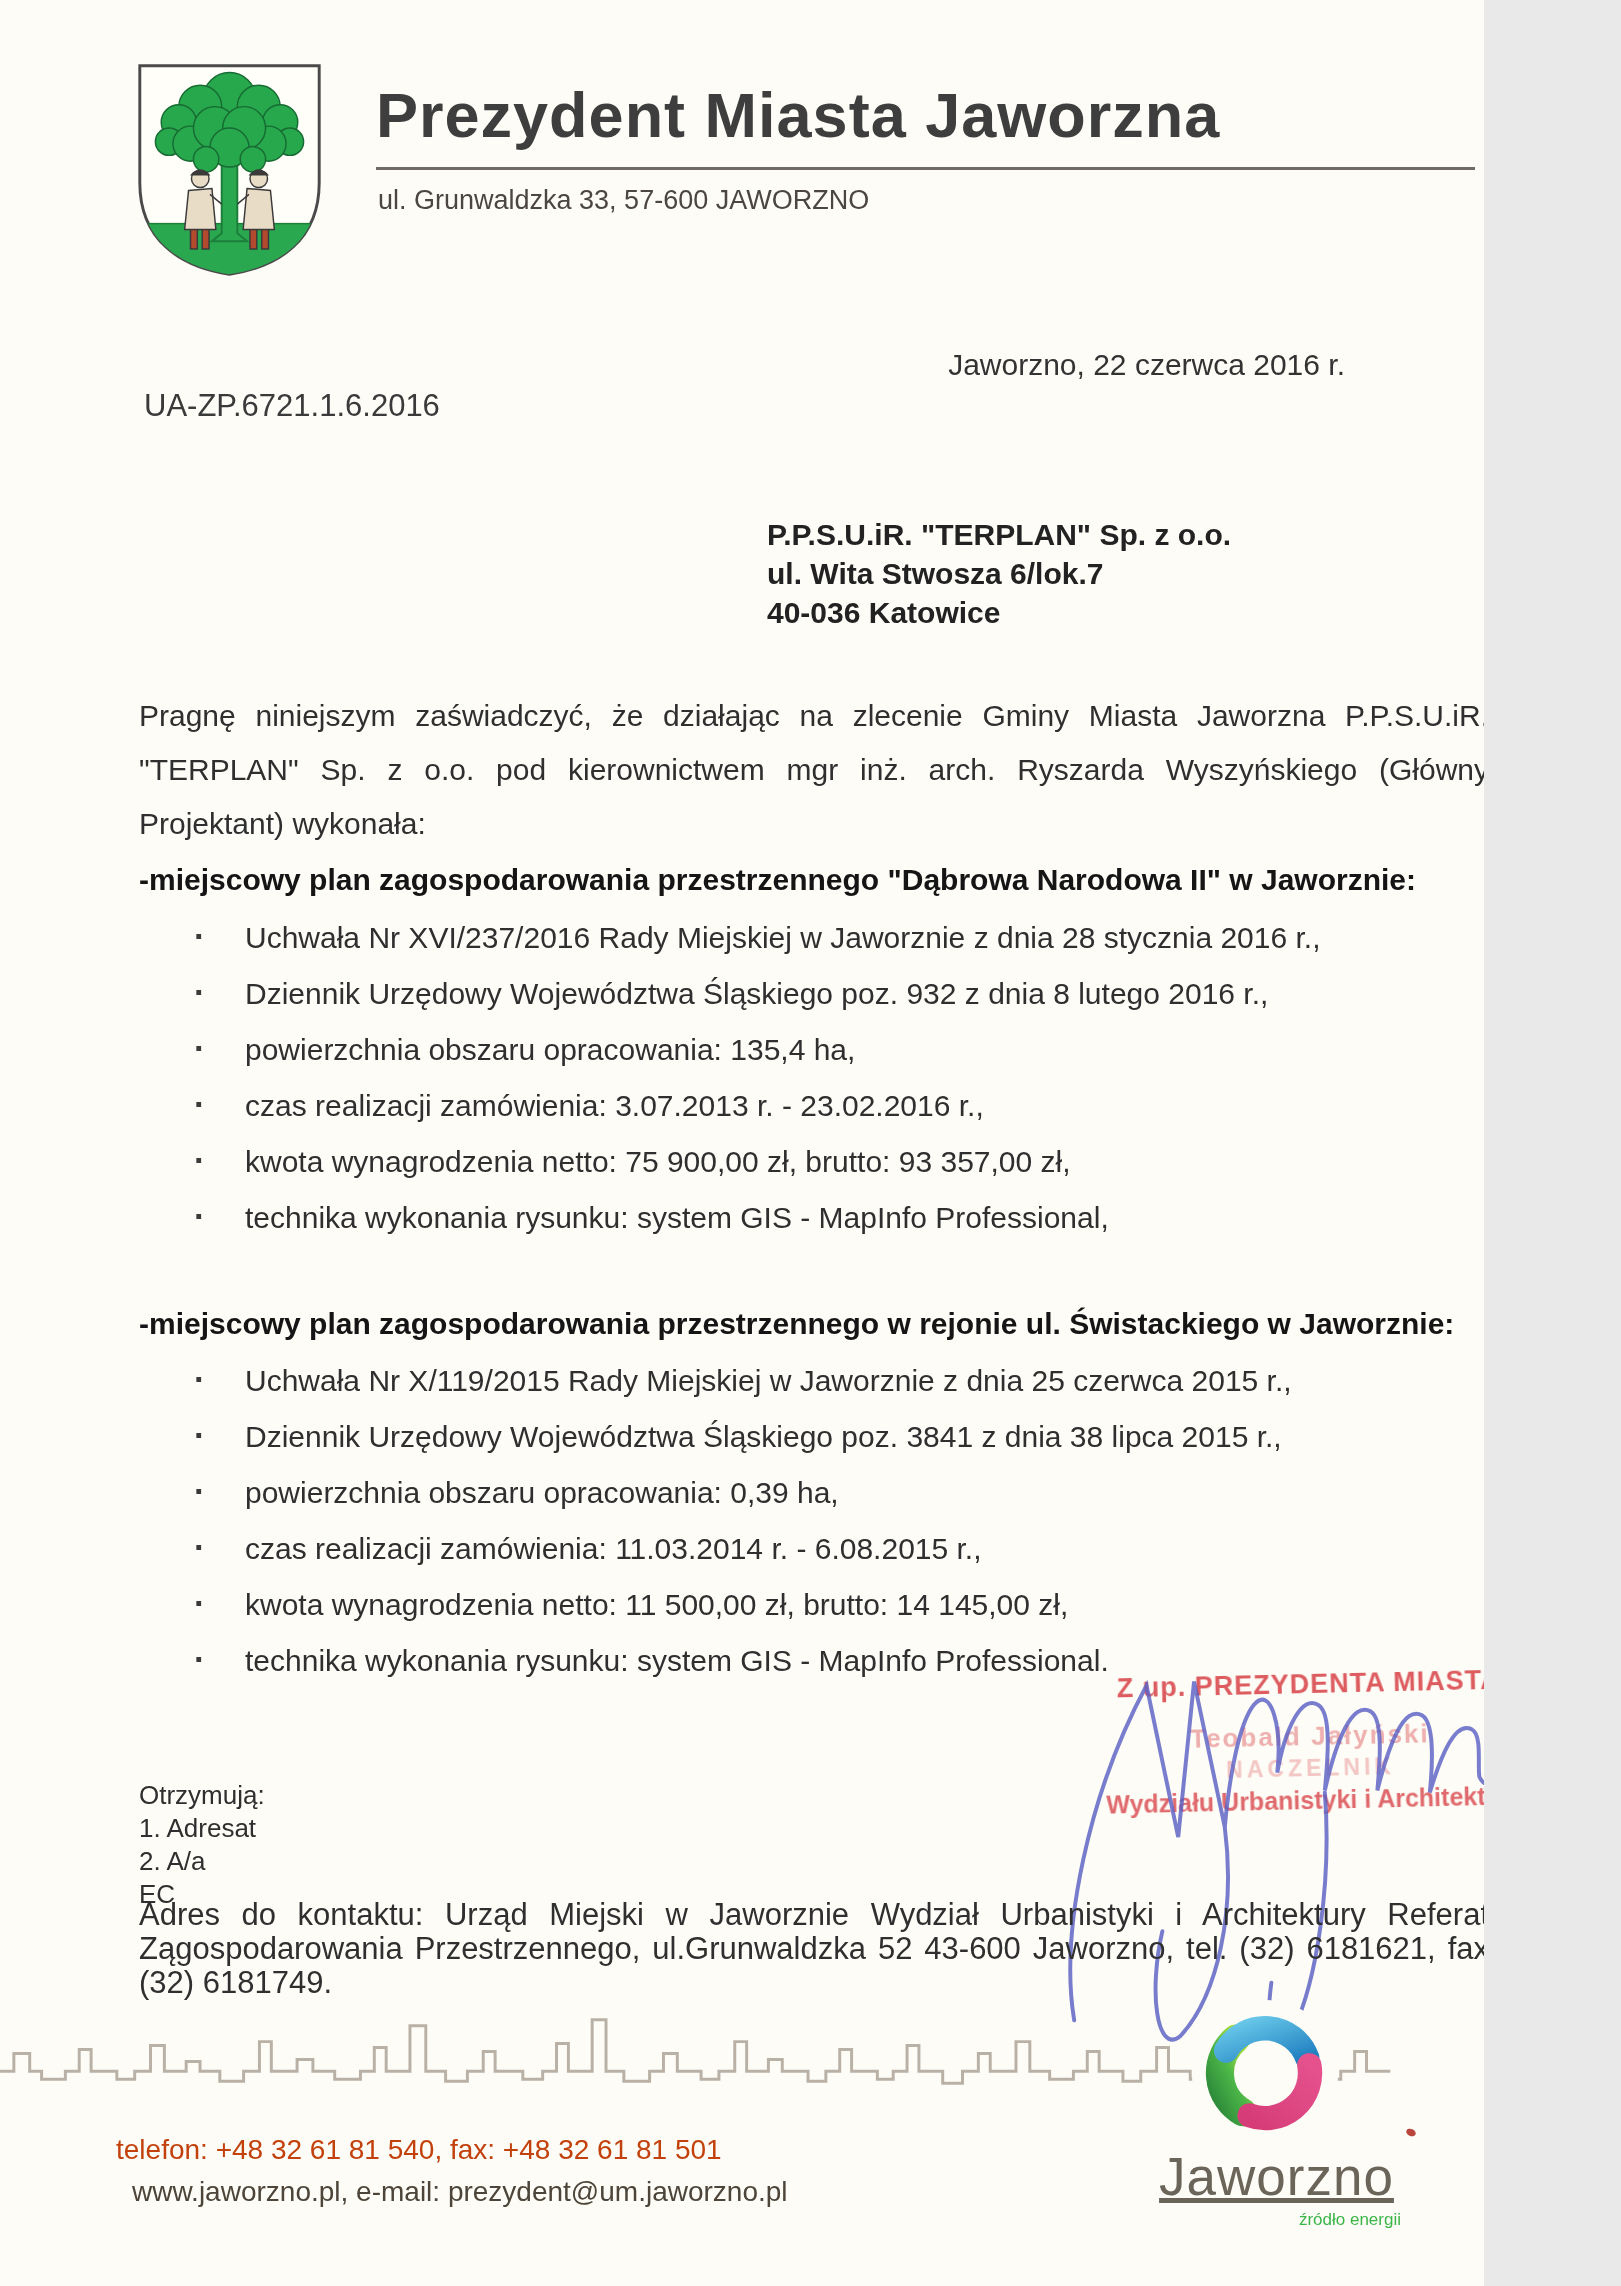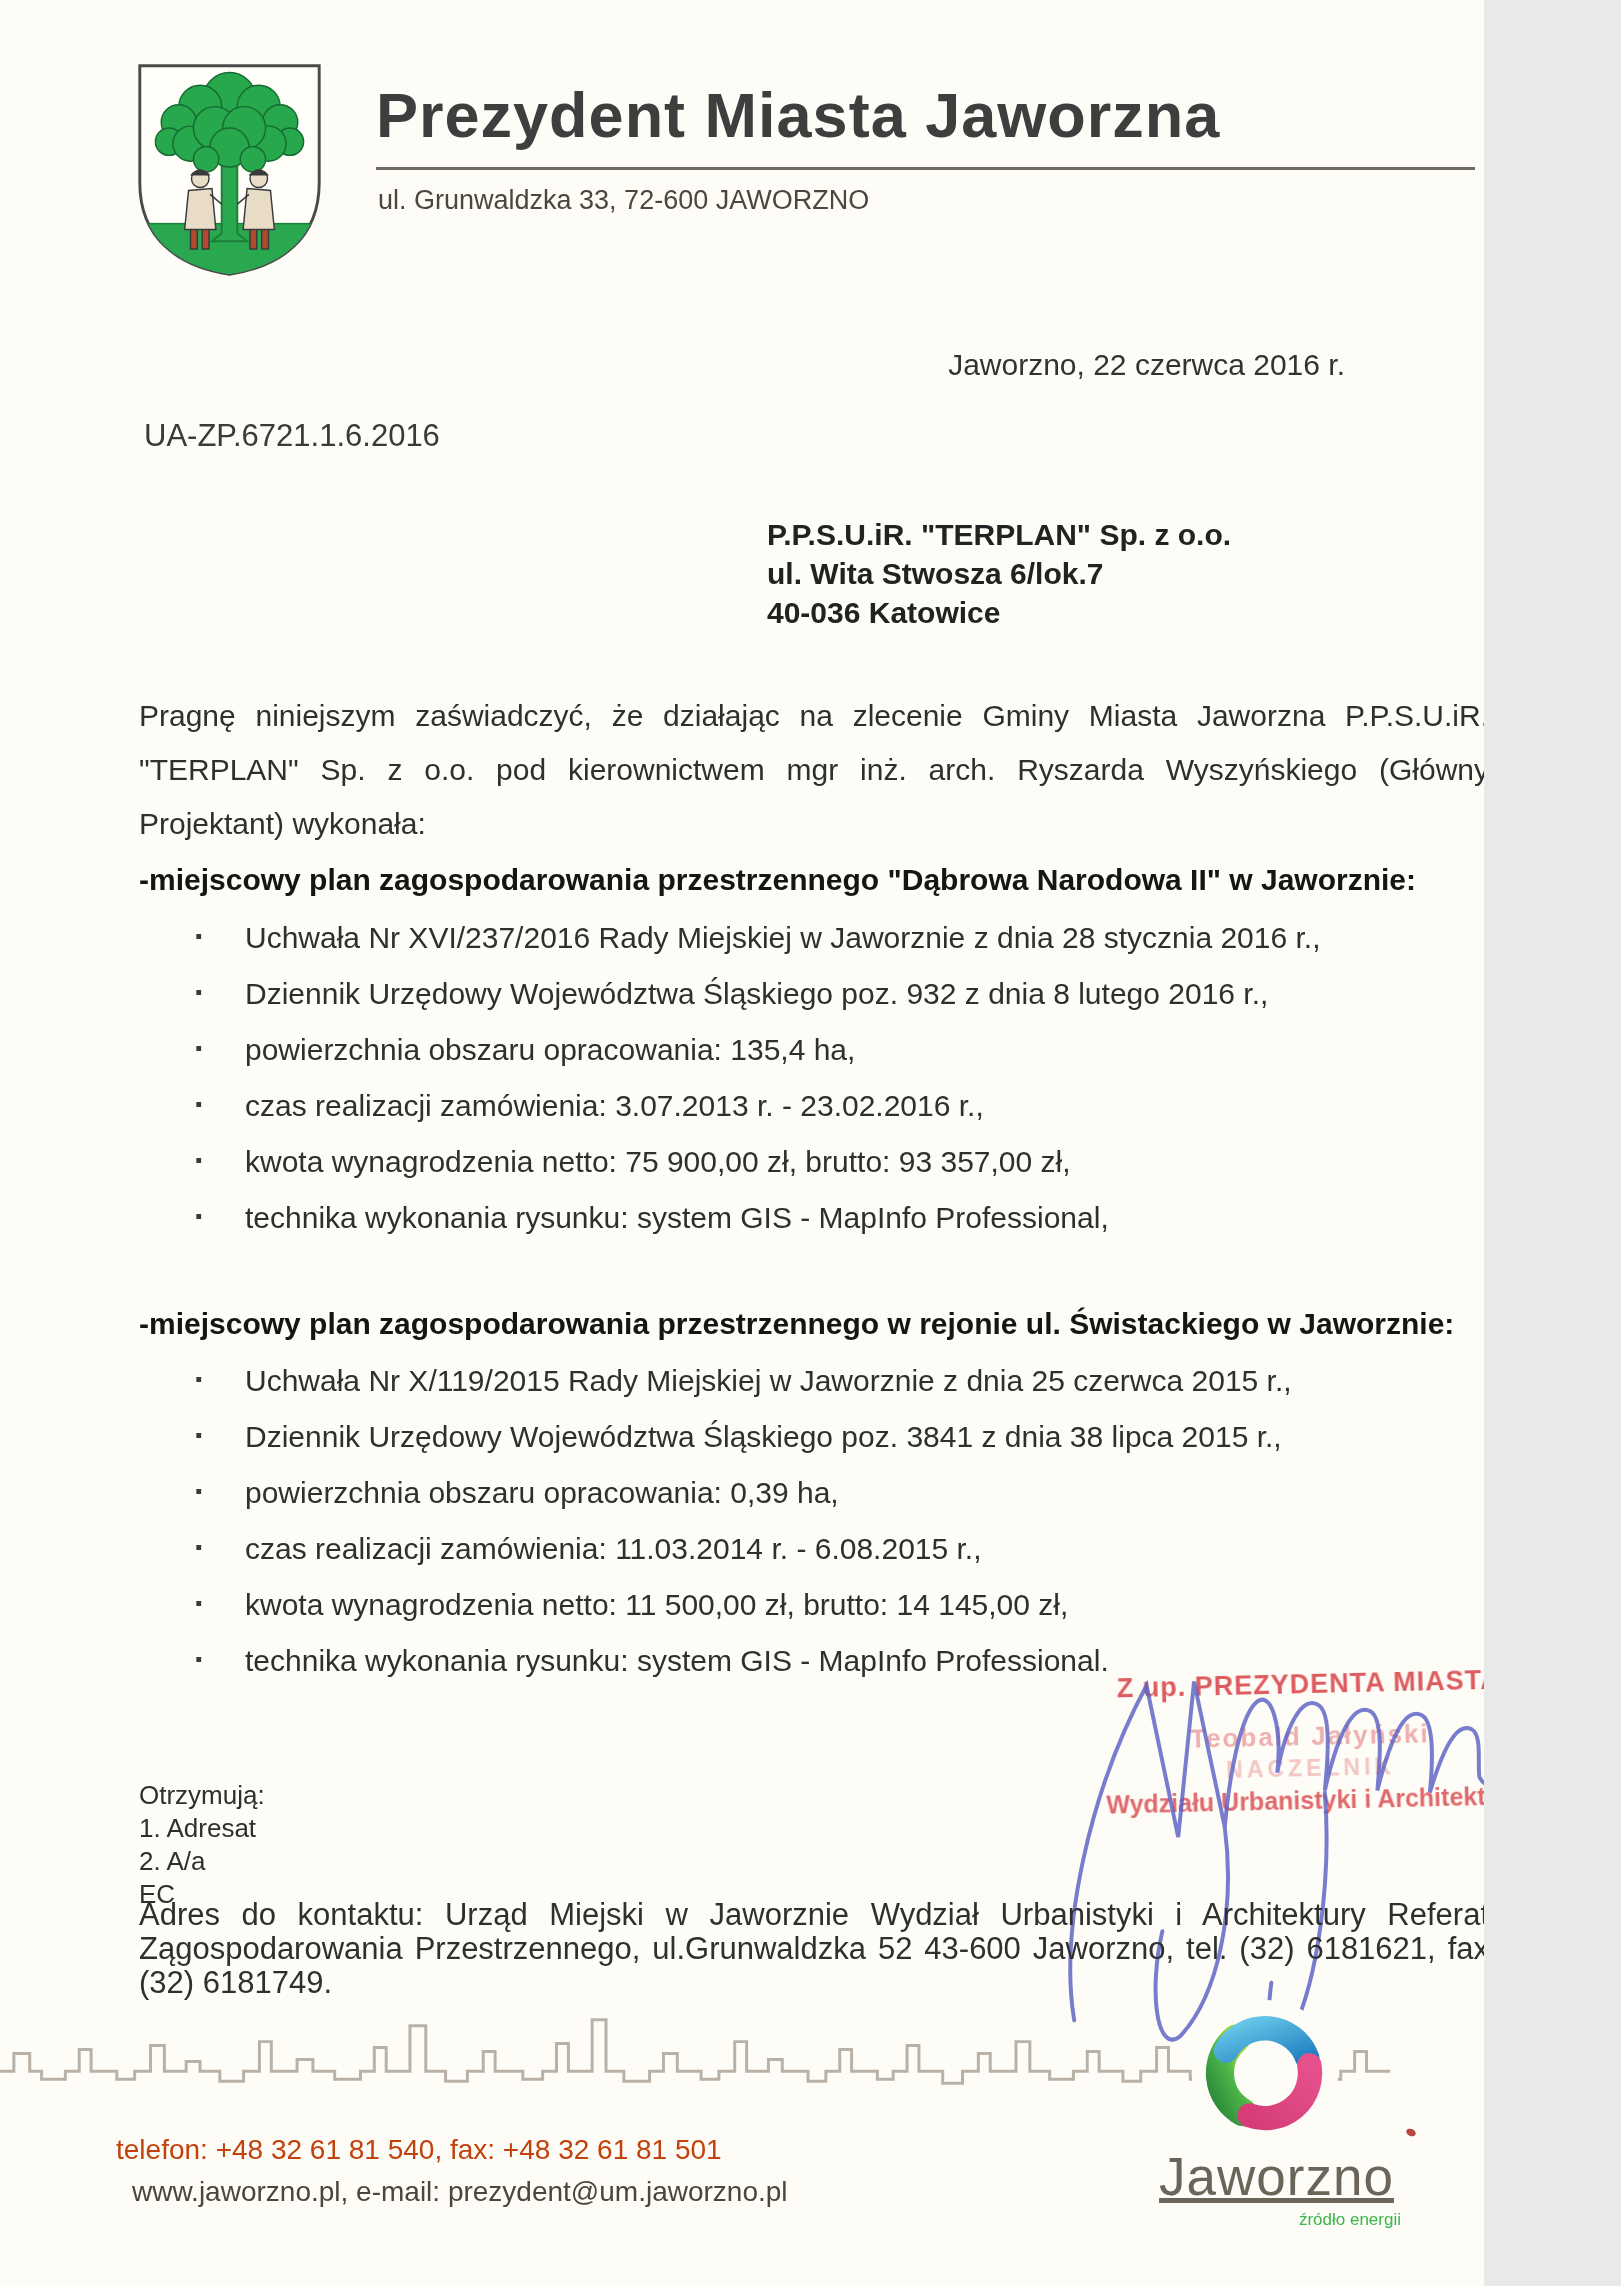--- a/index.html
+++ b/index.html
@@ -14,21 +14,21 @@
   .abs{position:absolute;}
 
   
   .coat{left:132px;top:57px;width:195px;height:226px;}
   .hdr-title{left:376px;top:79px;font-size:63px;font-weight:bold;color:#3e3e3e;letter-spacing:1px;white-space:nowrap;}
   .hdr-rule{left:376px;top:167px;width:1099px;height:3px;background:#6f6a64;}
   .hdr-addr{left:378px;top:185px;font-size:27px;color:#4b463f;white-space:nowrap;}
 
   
   .date-line{right:139px;top:348px;font-size:30px;color:#333;white-space:nowrap;}
-  .ref-no{left:144px;top:418px;font-size:31px;color:#3a3a3a;white-space:nowrap;}
+  .ref-no{left:144px;top:388px;font-size:31px;color:#3a3a3a;white-space:nowrap;}
 
   .addressee{left:767px;top:515px;font-size:30px;font-weight:bold;line-height:39px;color:#222;}
 
   .intro{left:139px;top:689px;width:1350px;font-size:30px;line-height:54px;text-align:justify;color:#2f2f2f;}
 
   .sec-heading{left:139px;top:0;font-size:30px;font-weight:bold;color:#151515;white-space:nowrap;}
   .sec1-h{top:863px;}
   .sec2-h{top:1307px;}
 
   ul.items{list-style:none;margin:0;padding:0;left:194px;width:1287px;}
@@ -111,21 +111,21 @@
           <path d="M120 140 L108 150" fill="none"></path>
           <circle cx="130" cy="124" r="9" fill="#e9dcc7"></circle>
           <path d="M121 120 A10 7 0 0 1 139 120 Z" fill="#3a3a3a"></path>
         </g>
       </g>
     </svg>
   </div>
 
   <div class="abs hdr-title">Prezydent Miasta Jaworzna</div>
   <div class="abs hdr-rule"></div>
-  <div class="abs hdr-addr">ul. Grunwaldzka 33, 72-600 JAWORZNO</div>
+  <div class="abs hdr-addr">ul. Grunwaldzka 33, 57-600 JAWORZNO</div>
 
   <div class="abs date-line">Jaworzno, 22 czerwca 2016 r.</div>
   <div class="abs ref-no">UA-ZP.6721.1.6.2016</div>
 
   <div class="abs addressee">
     <div>P.P.S.U.iR. "TERPLAN" Sp. z o.o.</div>
     <div>ul. Wita Stwosza 6/lok.7</div>
     <div>40-036 Katowice</div>
   </div>
 

